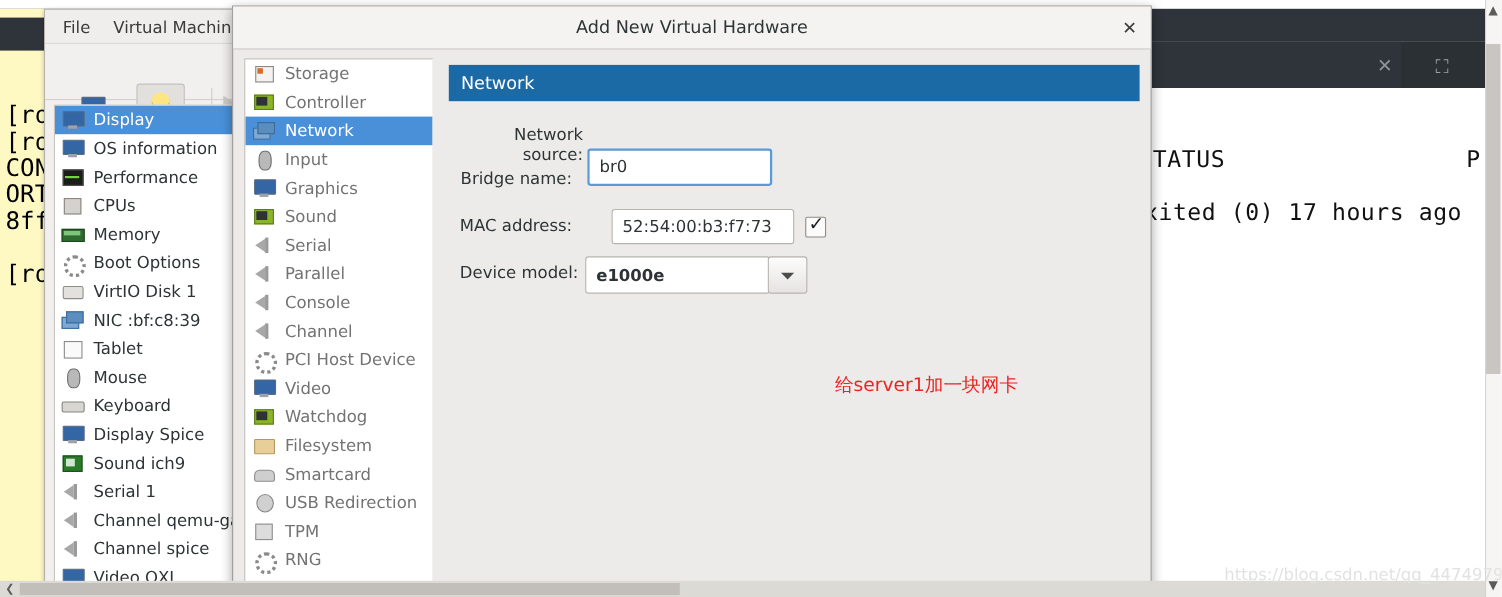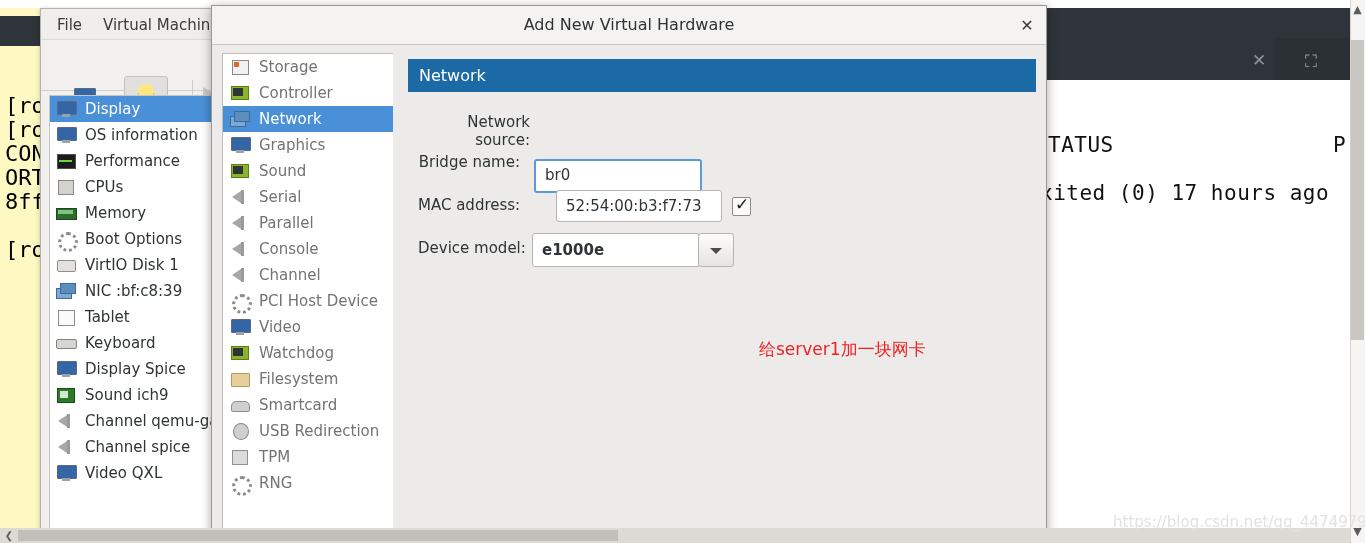--- a/index.html
+++ b/index.html
@@ -155,40 +155,43 @@
   <div id="vm-sidebar">
       <div class="vmrow sel"><span class="ico"><span class="ic-mon"></span><span class="ic-mon-base"></span></span><span>Display</span></div>
       <div class="vmrow"><span class="ico"><span class="ic-mon"></span><span class="ic-mon-base"></span></span><span>OS information</span></div>
       <div class="vmrow"><span class="ico"><span class="ic-perf"></span><span class="ic-perf-l"></span></span><span>Performance</span></div>
       <div class="vmrow"><span class="ico"><span class="ic-cpu"></span></span><span>CPUs</span></div>
       <div class="vmrow"><span class="ico"><span class="ic-mem"></span><span class="ic-mem2"></span></span><span>Memory</span></div>
       <div class="vmrow"><span class="ico"><span class="ic-gear"></span></span><span>Boot Options</span></div>
       <div class="vmrow"><span class="ico"><span class="ic-disk"></span></span><span>VirtIO Disk 1</span></div>
       <div class="vmrow"><span class="ico"><span class="ic-net2"></span><span class="ic-net1"></span></span><span>NIC :bf:c8:39</span></div>
       <div class="vmrow"><span class="ico"><span class="ic-pen"></span></span><span>Tablet</span></div>
+      <div class="vmrow"><span class="ico"><span class="ic-mouse"></span></span><span>Mouse</span></div>
       <div class="vmrow"><span class="ico"><span class="ic-kbd"></span></span><span>Keyboard</span></div>
       <div class="vmrow"><span class="ico"><span class="ic-mon"></span><span class="ic-mon-base"></span></span><span>Display Spice</span></div>
       <div class="vmrow"><span class="ico"><span class="ic-snd"></span><span class="ic-snd2"></span></span><span>Sound ich9</span></div>
+      <div class="vmrow"><span class="ico"><span class="ic-spk"></span><span class="ic-spk2"></span></span><span>Serial 1</span></div>
       <div class="vmrow"><span class="ico"><span class="ic-spk"></span><span class="ic-spk2"></span></span><span>Channel qemu-ga</span></div>
       <div class="vmrow"><span class="ico"><span class="ic-spk"></span><span class="ic-spk2"></span></span><span>Channel spice</span></div>
       <div class="vmrow"><span class="ico"><span class="ic-mon"></span><span class="ic-mon-base"></span></span><span>Video QXL</span></div>
     </div>
   <div id="vm-body"></div>
 </div>
 
 <div id="dlg">
   <div id="dlg-title">
     <div id="dlg-title-text">Add New Virtual Hardware</div>
     <div id="dlg-close">✕</div>
   </div>
 
   <div id="hw-list">
       <div class="hwrow"><span class="ico"><span class="ic-store"></span><span class="ic-store2"></span></span><span>Storage</span></div>
       <div class="hwrow"><span class="ico"><span class="ic-card"></span><span class="ic-card2"></span></span><span>Controller</span></div>
       <div class="hwrow sel"><span class="ico"><span class="ic-net2"></span><span class="ic-net1"></span></span><span>Network</span></div>
+      <div class="hwrow"><span class="ico"><span class="ic-mouse"></span></span><span>Input</span></div>
       <div class="hwrow"><span class="ico"><span class="ic-mon"></span><span class="ic-mon-base"></span></span><span>Graphics</span></div>
       <div class="hwrow"><span class="ico"><span class="ic-card"></span><span class="ic-card2"></span></span><span>Sound</span></div>
       <div class="hwrow"><span class="ico"><span class="ic-spk"></span><span class="ic-spk2"></span></span><span>Serial</span></div>
       <div class="hwrow"><span class="ico"><span class="ic-spk"></span><span class="ic-spk2"></span></span><span>Parallel</span></div>
       <div class="hwrow"><span class="ico"><span class="ic-spk"></span><span class="ic-spk2"></span></span><span>Console</span></div>
       <div class="hwrow"><span class="ico"><span class="ic-spk"></span><span class="ic-spk2"></span></span><span>Channel</span></div>
       <div class="hwrow"><span class="ico"><span class="ic-gear"></span></span><span>PCI Host Device</span></div>
       <div class="hwrow"><span class="ico"><span class="ic-mon"></span><span class="ic-mon-base"></span></span><span>Video</span></div>
       <div class="hwrow"><span class="ico"><span class="ic-card"></span><span class="ic-card2"></span></span><span>Watchdog</span></div>
       <div class="hwrow"><span class="ico"><span class="ic-folder"></span></span><span>Filesystem</span></div>
@@ -199,21 +202,21 @@
     </div>
   <div id="hw-scroll"></div>
 
   <div id="panel">
     <div id="panel-head"></div>
     <div id="panel-head-text">Network</div>
 
     <div class="flabel" style="left:10px;top:60px;width:112px;">Network source:</div>
 
     <div class="flabel" style="left:0;top:100px;width:112px;">Bridge name:</div>
-    <div class="tinput focus" style="left:126px;top:106px;width:164px;height:30px;">
+    <div class="tinput focus" style="left:126px;top:82px;width:164px;height:30px;">
       <span class="txt" style="line-height:28px;">br0</span>
     </div>
 
     <div class="flabel" style="left:10px;top:143px;width:112px;text-align:left;">MAC address:</div>
     <div class="tinput" style="left:148px;top:137px;width:164px;height:30px;">
       <span class="txt" style="line-height:30px;">52:54:00:b3:f7:73</span>
     </div>
 
     <div class="flabel" style="left:10px;top:186px;width:112px;text-align:left;">Device model:</div>
     <div class="tinput" style="left:124px;top:180px;width:166px;height:32px;font-weight:bold;">

